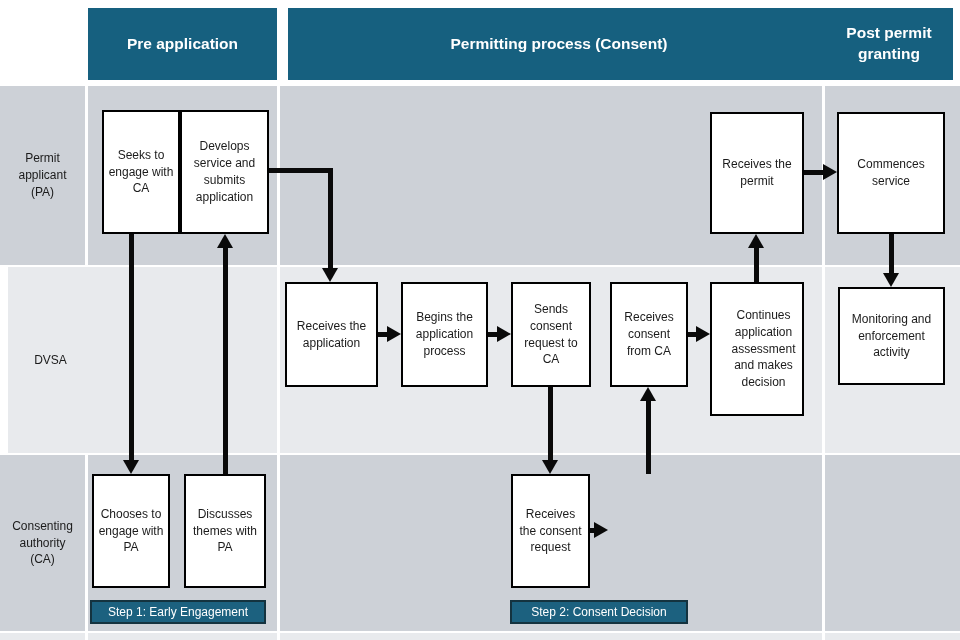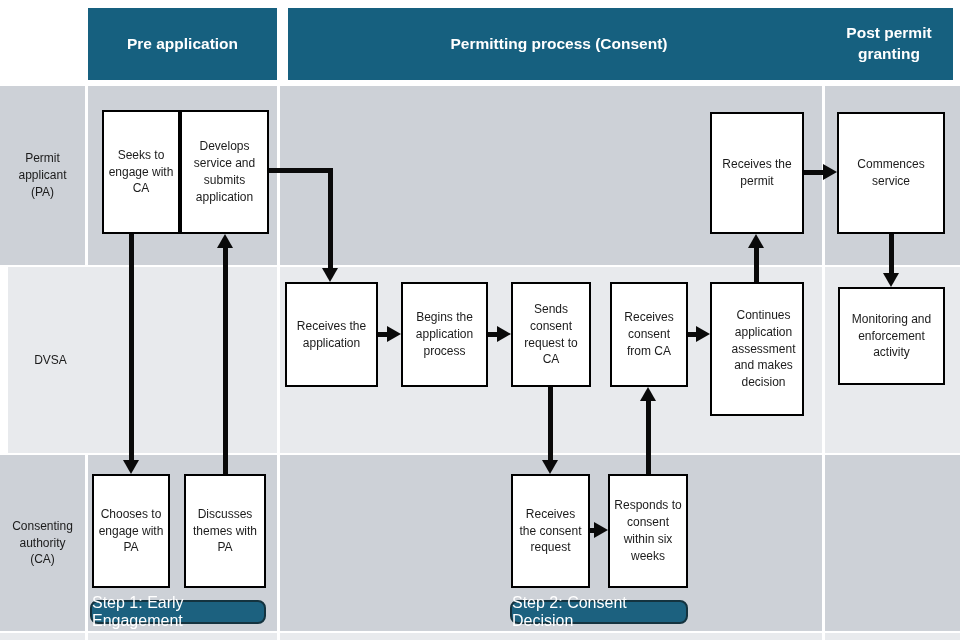--- a/index.html
+++ b/index.html
@@ -19,22 +19,22 @@
     display:flex; align-items:center; justify-content:center; text-align:center;
     font-size:12px; line-height:1.4; color:var(--text-dark); padding:0 7px;
   }
   .pbox {
     position:absolute; background:var(--box-fill); border:2.5px solid var(--box-border);
     display:flex; align-items:center; justify-content:center; text-align:center;
     font-size:12px; line-height:1.4; color:var(--text-dark); padding:3px;
   }
   .step-badge {
     position:absolute; background:var(--step-fill); border:2px solid var(--step-border);
-    border-radius:8px; color:var(--text-light); font-size:16px;
-    display:flex; align-items:center; justify-content:center; text-align:left;
+    border-radius:0; color:var(--text-light); font-size:12px;
+    display:flex; align-items:center; justify-content:center; text-align:center;
   }
   .arrow-line { position:absolute; background:var(--arrow-color); }
   .arrow-head { position:absolute; width:0; height:0; }
   .head-down  { border-left:8px solid transparent; border-right:8px solid transparent; border-top:14px solid var(--arrow-color); }
   .head-up    { border-left:8px solid transparent; border-right:8px solid transparent; border-bottom:14px solid var(--arrow-color); }
   .head-right { border-top:8px solid transparent; border-bottom:8px solid transparent; border-left:14px solid var(--arrow-color); }
 </style>
 </head>
 <body>
 
@@ -115,18 +115,15 @@
     </div>
     <div class="pbox" style="left: 92px; top: 474px; width: 78px; height: 114px;">
       <span>Chooses to engage with PA</span>
     </div>
     <div class="pbox" style="left: 184px; top: 474px; width: 82px; height: 114px;">
       <span>Discusses themes with PA</span>
     </div>
     <div class="pbox" style="left: 511px; top: 474px; width: 79px; height: 114px;">
       <span>Receives the consent request</span>
     </div>
-    <div class="pbox" style="left: 608px; top: 474px; width: 80px; height: 114px;">
-      <span>Responds to consent within six weeks</span>
-    </div>
     <div class="step-badge" style="left: 90px; top: 600px; width: 176px; height: 24px;">Step 1: Early Engagement</div>
     <div class="step-badge" style="left: 510px; top: 600px; width: 178px; height: 24px;">Step 2: Consent Decision</div>
   </div>
 
 </body></html>

